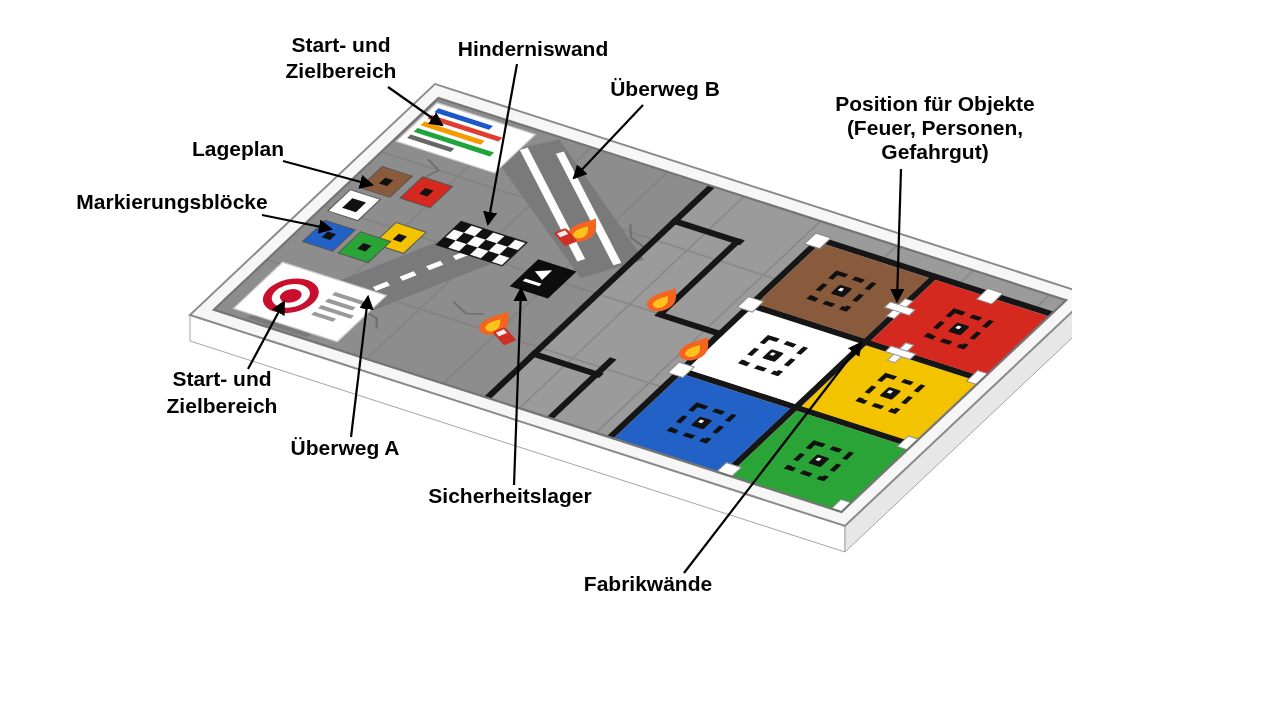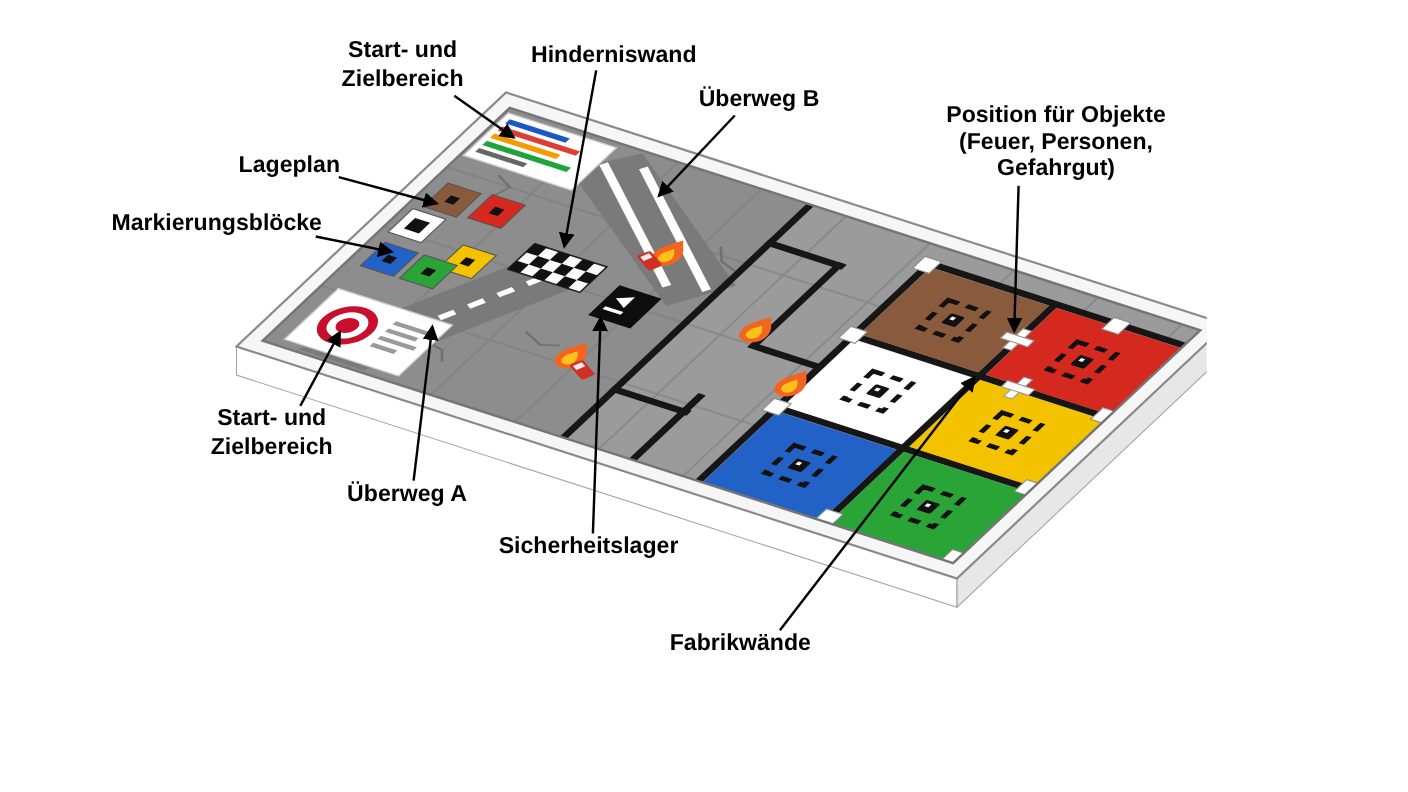--- a/index.html
+++ b/index.html
@@ -1,16 +1,16 @@
 <!DOCTYPE html>
 <html><head>
 <meta charset="utf-8">
 <style>
   html,body{margin:0;padding:0;background:#ffffff;}
-  .stage{position:relative;width:1072px;height:720px;background:#ffffff;overflow:hidden;padding-left:25px;}
+  .stage{position:relative;width:1072px;height:720px;background:#ffffff;overflow:hidden;}
   svg{display:block;}
   .lbl{font-family:"Liberation Sans",sans-serif;font-weight:700;font-size:21px;fill:#000;}
   .arrow{stroke:#000;stroke-width:2.2;fill:none;}
 </style>
 </head>
 <body>
 
 <div class="stage">
 <svg viewBox="0 0 1280 720" width="1280" height="720">
   <defs>

